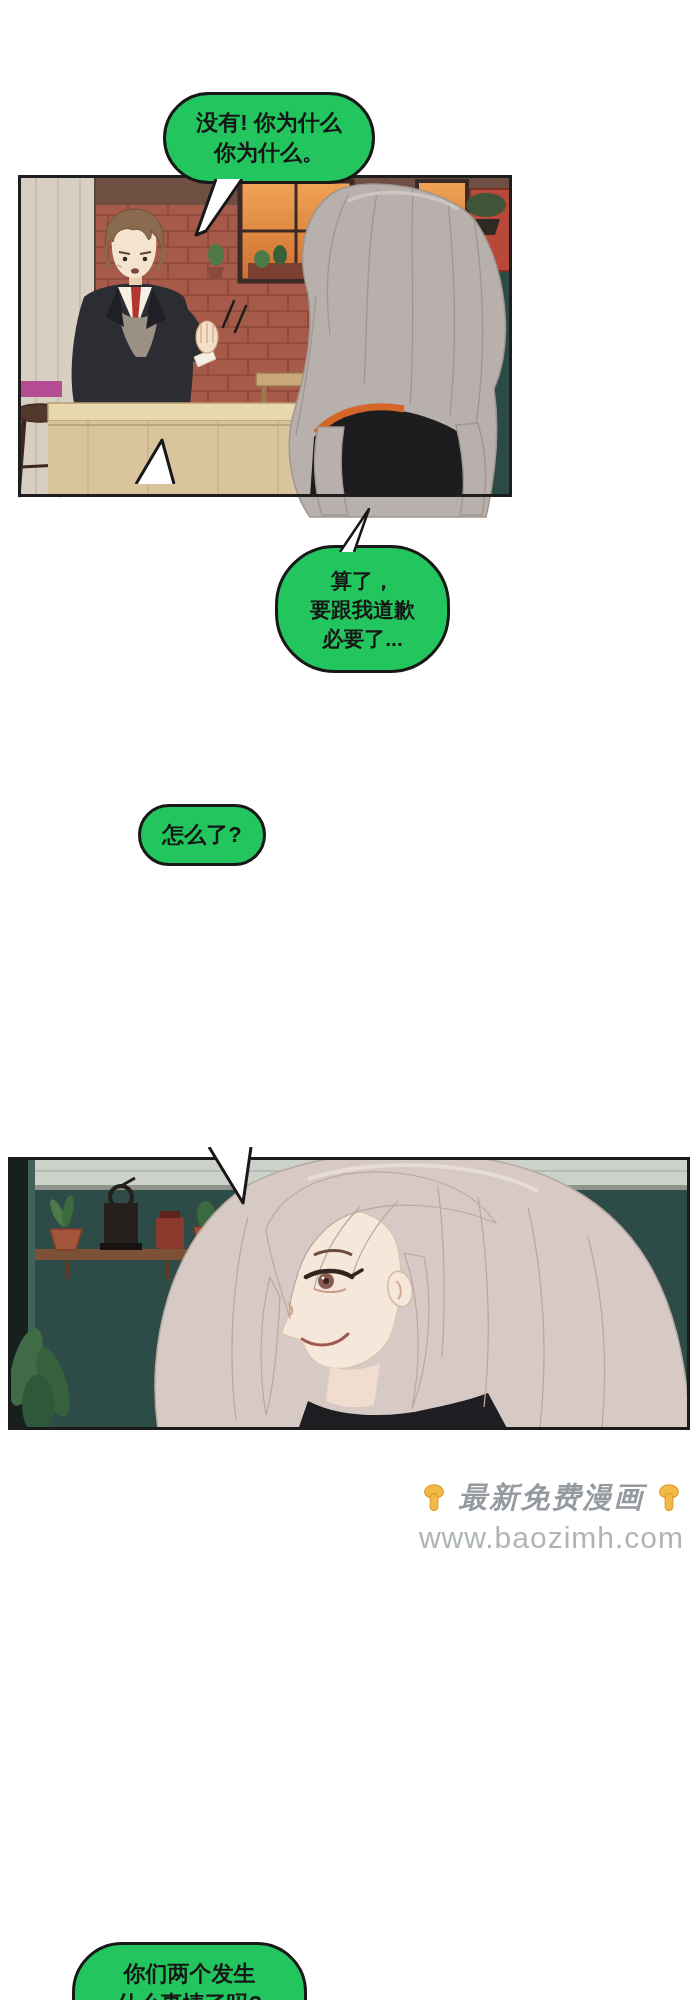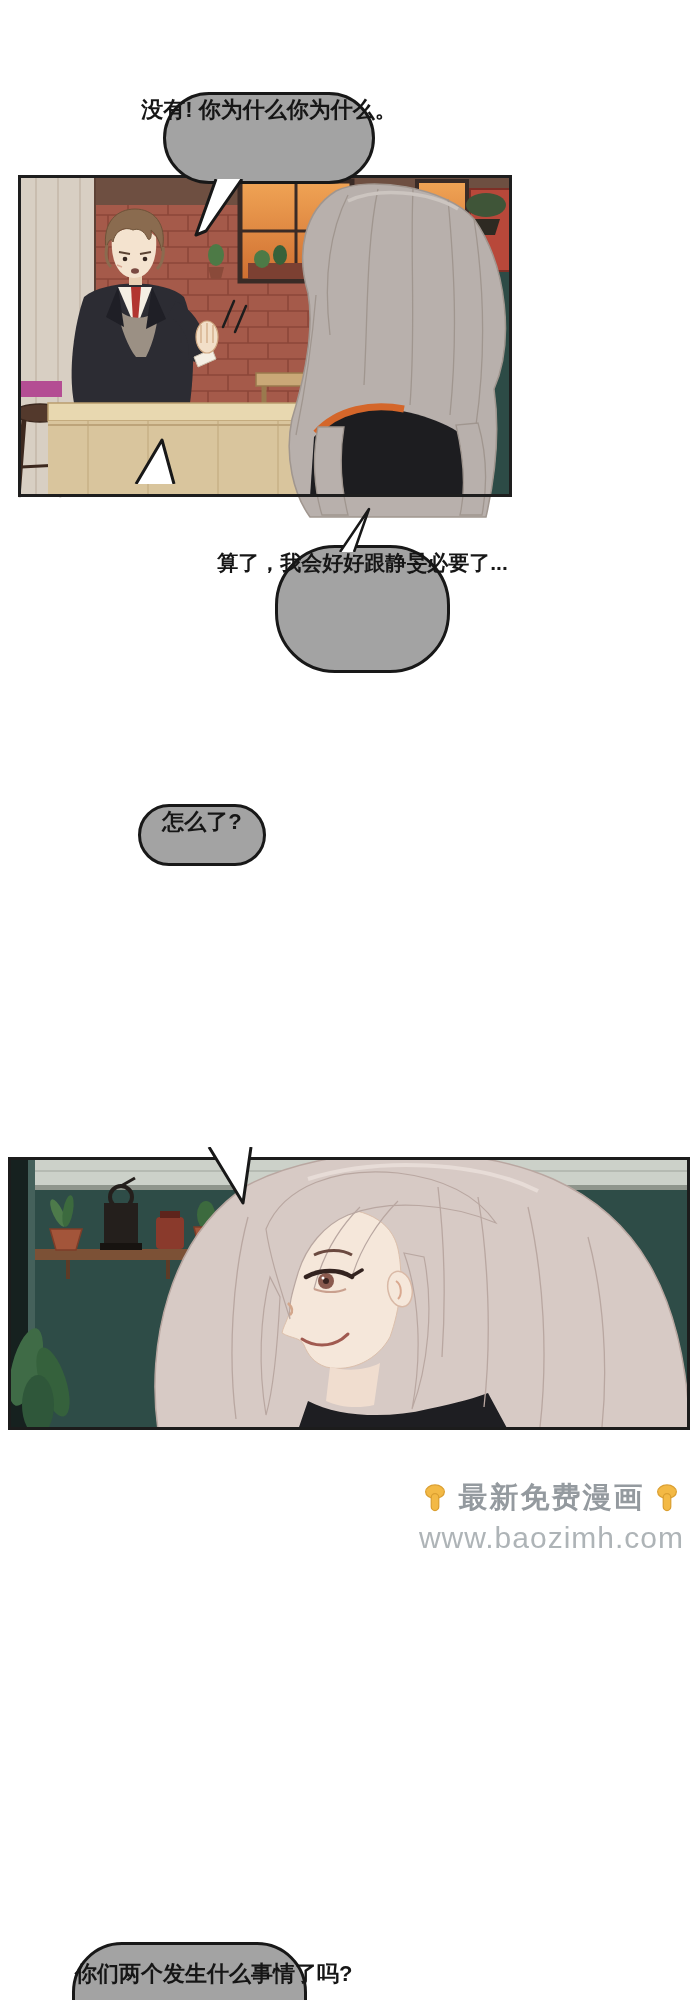--- a/index.html
+++ b/index.html
@@ -3,35 +3,35 @@
 <meta charset="utf-8">
 <style>
   * { margin:0; padding:0; box-sizing:border-box; }
   body { margin:0; background:#ffffff; }
   .page {
     position:relative; width:690px; height:2000px; background:#ffffff;
     overflow:hidden; font-family:"Liberation Sans", sans-serif;
   }
   .panel { position:absolute; z-index:1; }
   .bubble {
-    position:absolute; background:#a3a3a3; border:3px solid #181818;
-    display:flex; justify-content:center; align-items:flex-start;
+    position:absolute; background:#22c55e; border:3px solid #181818;
+    display:flex; flex-direction:column; justify-content:center; align-items:center;
     text-align:center; font-weight:700; color:#161616; z-index:5;
   }
   .tline { display:block; white-space:nowrap; }
   .fs22 { font-size:22px; line-height:30px; }
   .fs21 { font-size:21px; line-height:29px; }
   .tail { position:absolute; z-index:6; }
   .watermark {
     position:absolute; right:6px; top:1478px; z-index:3;
     text-align:right; font-weight:700;
   }
   .wm-line1 {
-    display:flex; align-items:center; justify-content:center; gap:8px;
-    font-size:29px; color:#8f959a; letter-spacing:2px; opacity:.95;
+    display:flex; align-items:center; justify-content:space-between; gap:8px;
+    font-size:29px; color:#8f959a; letter-spacing:2px; opacity:.95;font-style:italic;
   }
   .wm-line2 {
     font-size:30px; color:#a6acb0; letter-spacing:1px; margin-top:3px;
     font-weight:400; opacity:.9;
   }
   .wm-icon { display:block; }
   #b6 { padding-top:14px; justify-content:flex-start; }
 </style>
 </head>
 <body>
@@ -212,21 +212,21 @@
 
   <div class="tail" style="left:128px; top:436px;">
     <svg width="56" height="48" viewBox="0 0 56 48">
       <polygon points="8,48 34,4 46,48" fill="#ffffff"></polygon>
       <path d="M8 48 L34 4 L46 48" fill="none" stroke="#181818" stroke-width="3" stroke-linejoin="round"></path>
     </svg>
   </div>
 
   <div class="bubble fs21" id="b3" style="left:275px; top:545px; width:175px; height:128px; border-radius:60px;">
     <span class="tline">算了，</span>
-    <span class="tline">我会好好跟静旻</span>
+    <span class="tline">要跟我道歉</span>
     <span class="tline">必要了...</span>
   </div>
   <div class="tail" style="left:333px; top:506px;">
     <svg width="44" height="46" viewBox="0 0 44 46">
       <polygon points="7,46 36,3 21,46" fill="#ffffff"></polygon>
       <path d="M7 46 L36 3 L21 46" fill="none" stroke="#181818" stroke-width="2.5" stroke-linejoin="round"></path>
     </svg>
   </div>
 
   <div class="bubble fs22" id="b4" style="left:138px; top:804px; width:128px; height:62px; border-radius:31px;">

